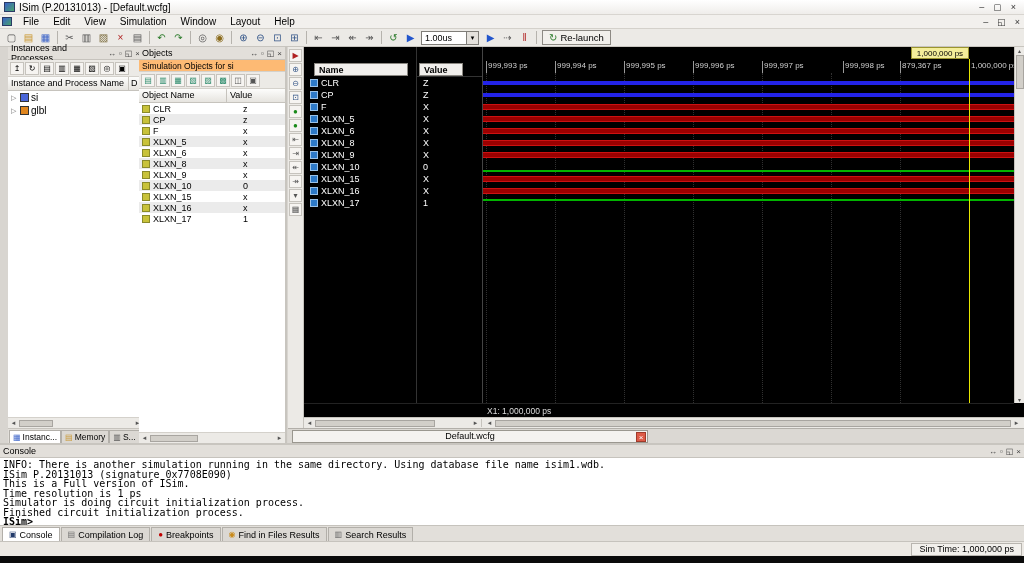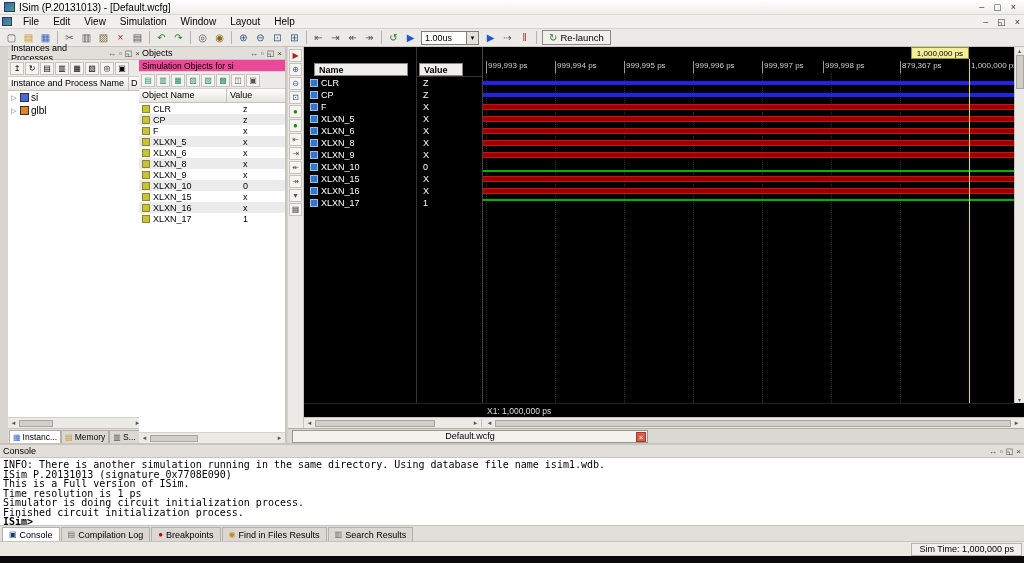--- a/index.html
+++ b/index.html
@@ -39,21 +39,21 @@
   .expander { font-size:7px; color:#666; width:7px; }
   .tico { width:9px; height:9px; border:1px solid #333; flex:none; }
   .hscroll { height:11px; background:#eceae6; border-top:1px solid #d4d1cb; display:flex; align-items:center; flex:none; }
   .sarr { width:11px; font-size:7px; color:#555; text-align:center; }
   .sarr.right { margin-left:auto; }
   .thumb { height:7px; background:#d2cfc9; border:1px solid #a8a5a0; }
   .ptabs { height:15px; background:#e2dfda; border-top:1px solid #c6c3bd; display:flex; align-items:flex-end; padding-left:1px; font-size:8.5px; flex:none; overflow:hidden; }
   .ptab { height:13px; display:inline-flex; align-items:center; gap:2px; padding:0 3px; border:1px solid #b2afa9; border-bottom:none; background:#dbd8d3; white-space:nowrap; }
   .ptab.active { background:#fff; }
   .ptab-glyph { font-size:8px; }
-  .subtitle { height:12px; background:#ec4899; border-bottom:1px solid #d4d1cb; font-size:8.5px; padding:0 3px; display:flex; align-items:center; flex:none; }
+  .subtitle { height:12px; background:#fdba74; border-bottom:1px solid #d4d1cb; font-size:8.5px; padding:0 3px; display:flex; align-items:center; flex:none; }
   .orow { height:11px; display:flex; align-items:center; font-size:9px; padding-left:3px; gap:3px; }
   .orow.stripe { background:#ebebeb; }
   .oico { width:8px; height:8px; background:#c8c23a; border:1px solid #8a8a2a; flex:none; }
   .orow .oname { flex:1; overflow:hidden; white-space:nowrap; }
   .orow .oval { width:42px; }
 
   
   .wavewrap { position:absolute; left:288px; top:0; width:736px; height:396px; display:flex; flex-direction:column; }
   .wavetop { height:381px; display:flex; }
   .vtools { width:16px; background:#eceae6; border-right:1px solid #c6c3bd; display:flex; flex-direction:column; align-items:center; padding-top:2px; gap:1px; flex:none; }
@@ -359,21 +359,21 @@
                 <div class="gridline" style="left: 348px;"></div>
                 <div class="gridline" style="left: 417px;"></div>
                 <div class="gridline" style="left: 486px;"></div>
               </div>
             <div id="ticks">
                 <span class="tick" style="left: 3px;">999,993 ps</span>
                 <span class="tick" style="left: 72px;">999,994 ps</span>
                 <span class="tick" style="left: 141px;">999,995 ps</span>
                 <span class="tick" style="left: 210px;">999,996 ps</span>
                 <span class="tick" style="left: 279px;">999,997 ps</span>
-                <span class="tick" style="left: 340px;">999,998 ps</span>
+                <span class="tick" style="left: 360px;">999,998 ps</span>
                 <span class="tick" style="left: 417px;">879,367 ps</span>
                 <span class="tick" style="left: 486px;">1,000,000 ps</span>
               </div>
             <div class="cursor-box">1,000,000 ps</div>
             <div class="cursor-line" id="cursor-line" style="left: 486px;"></div>
             <div id="sig-rows">
                 <div class="wrow">
                   <div class="bar bar-z"></div>
                 </div>
                 <div class="wrow">

